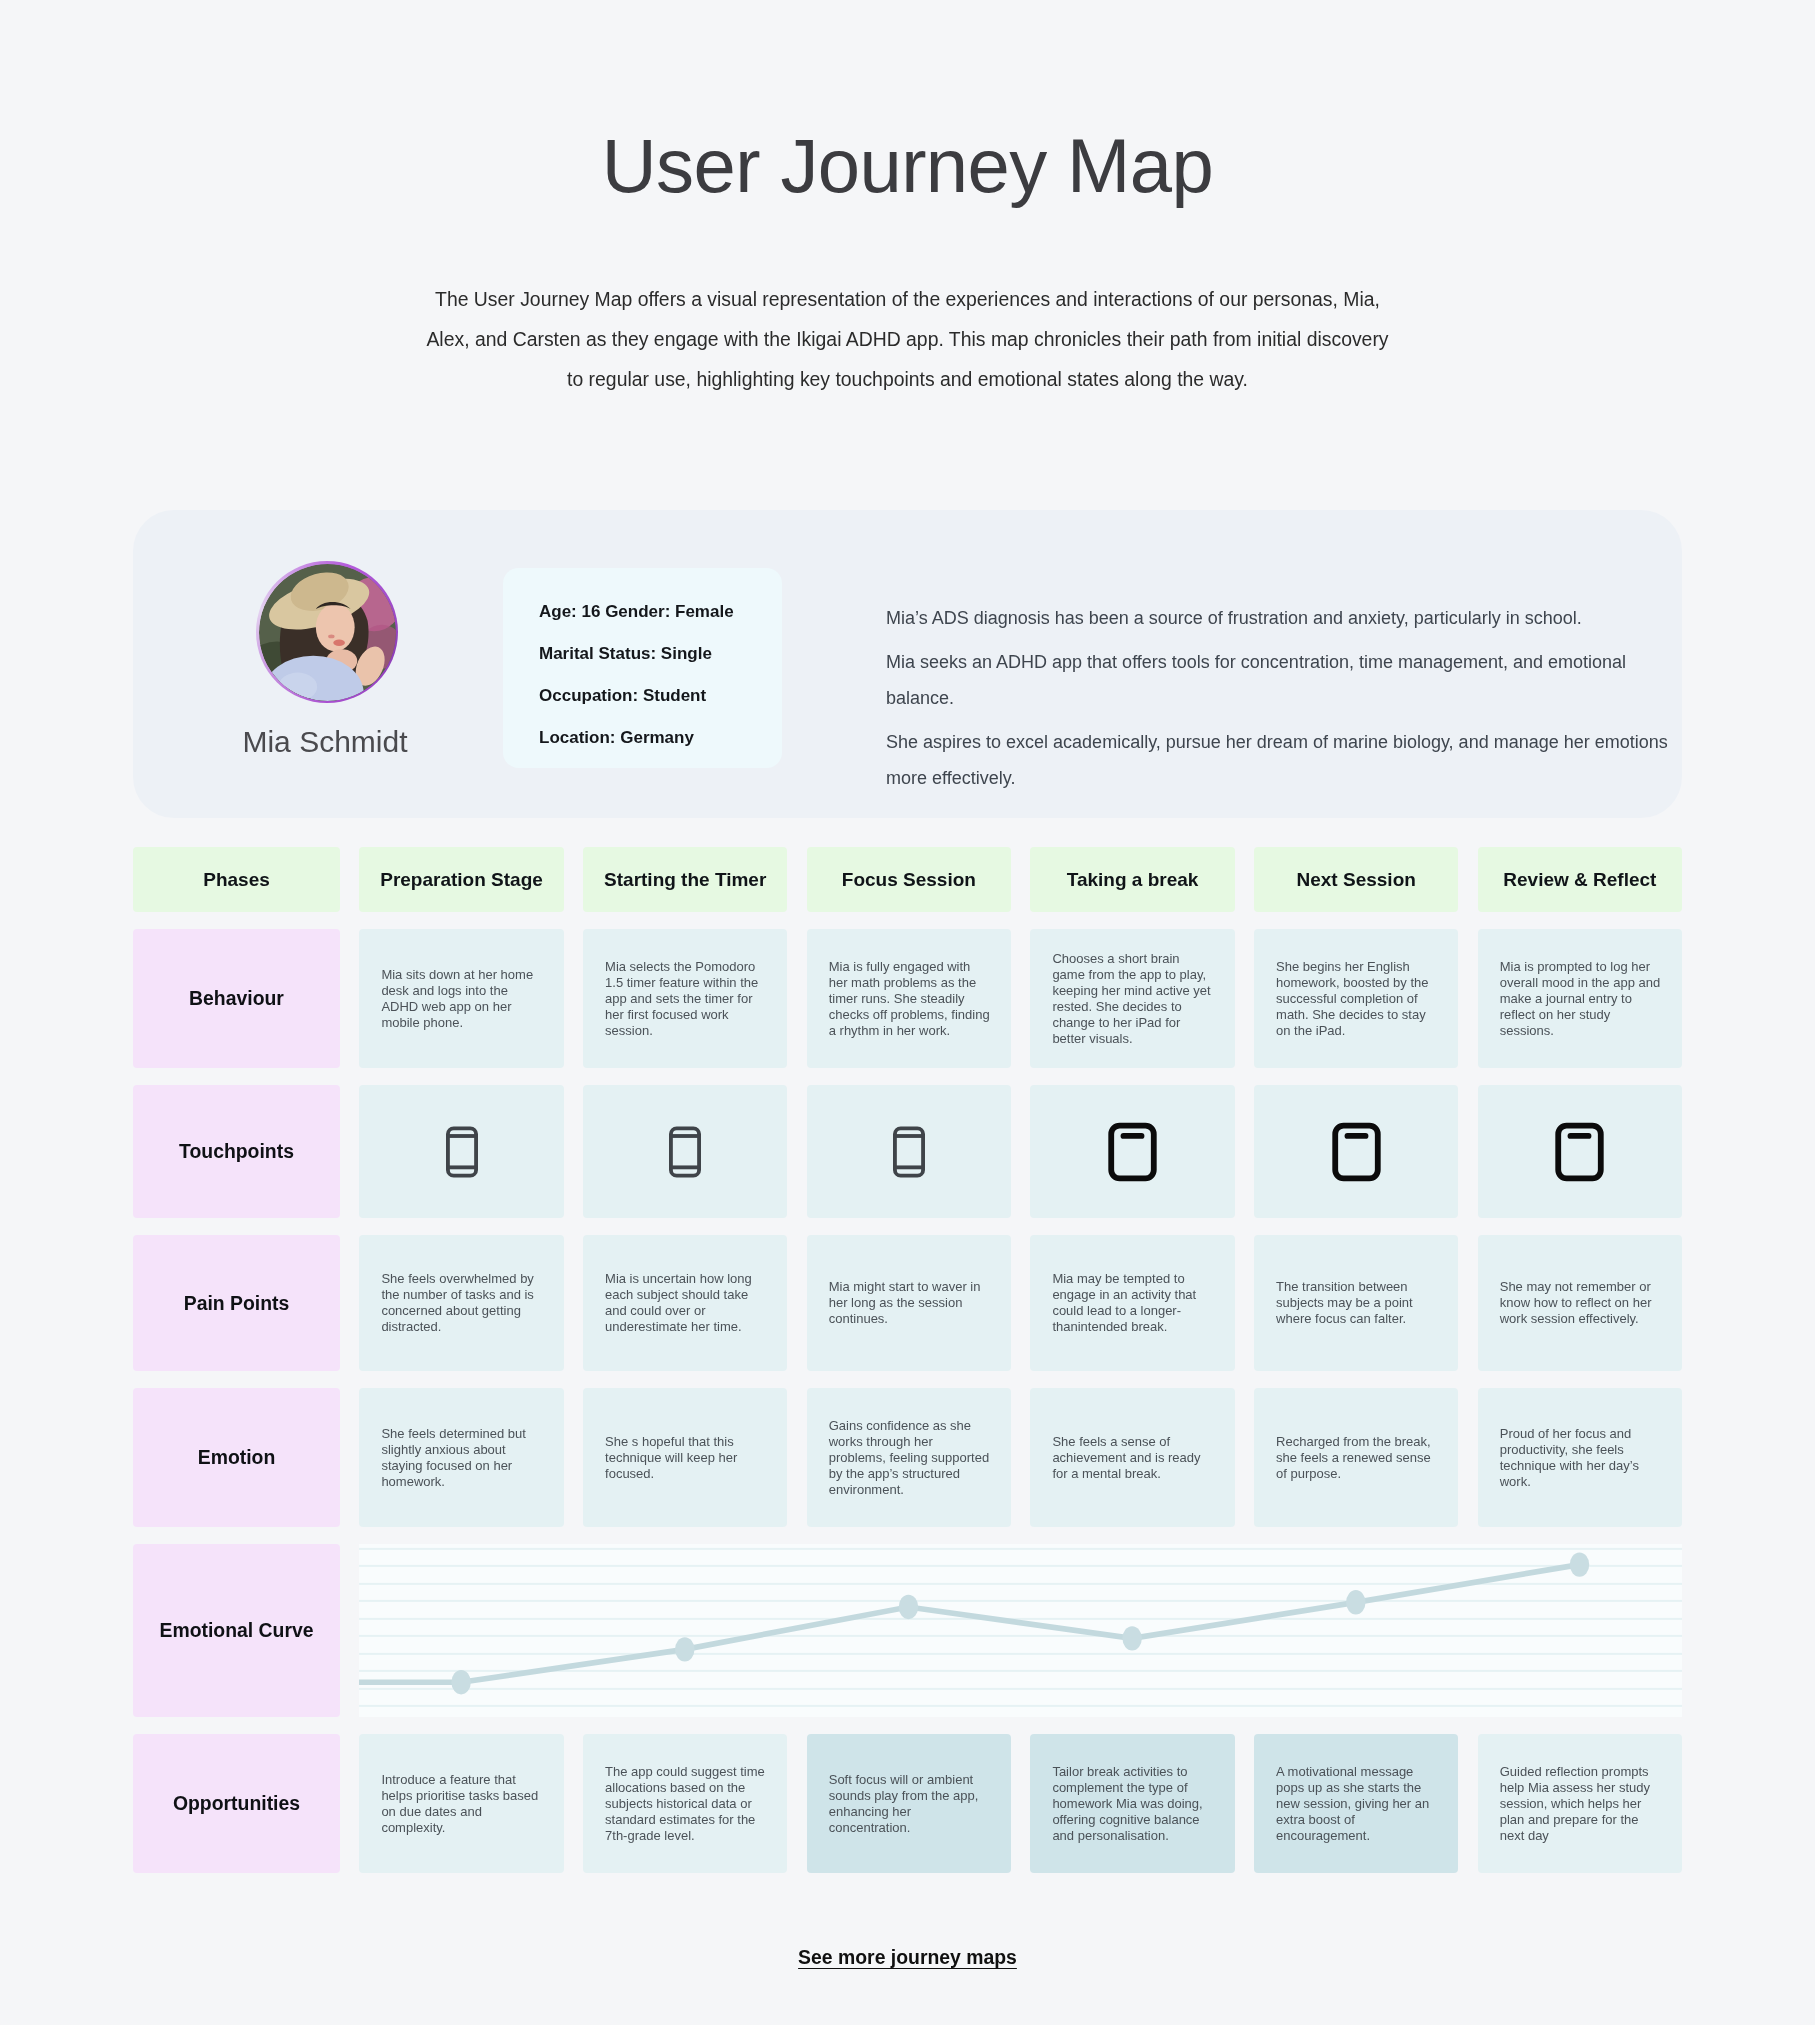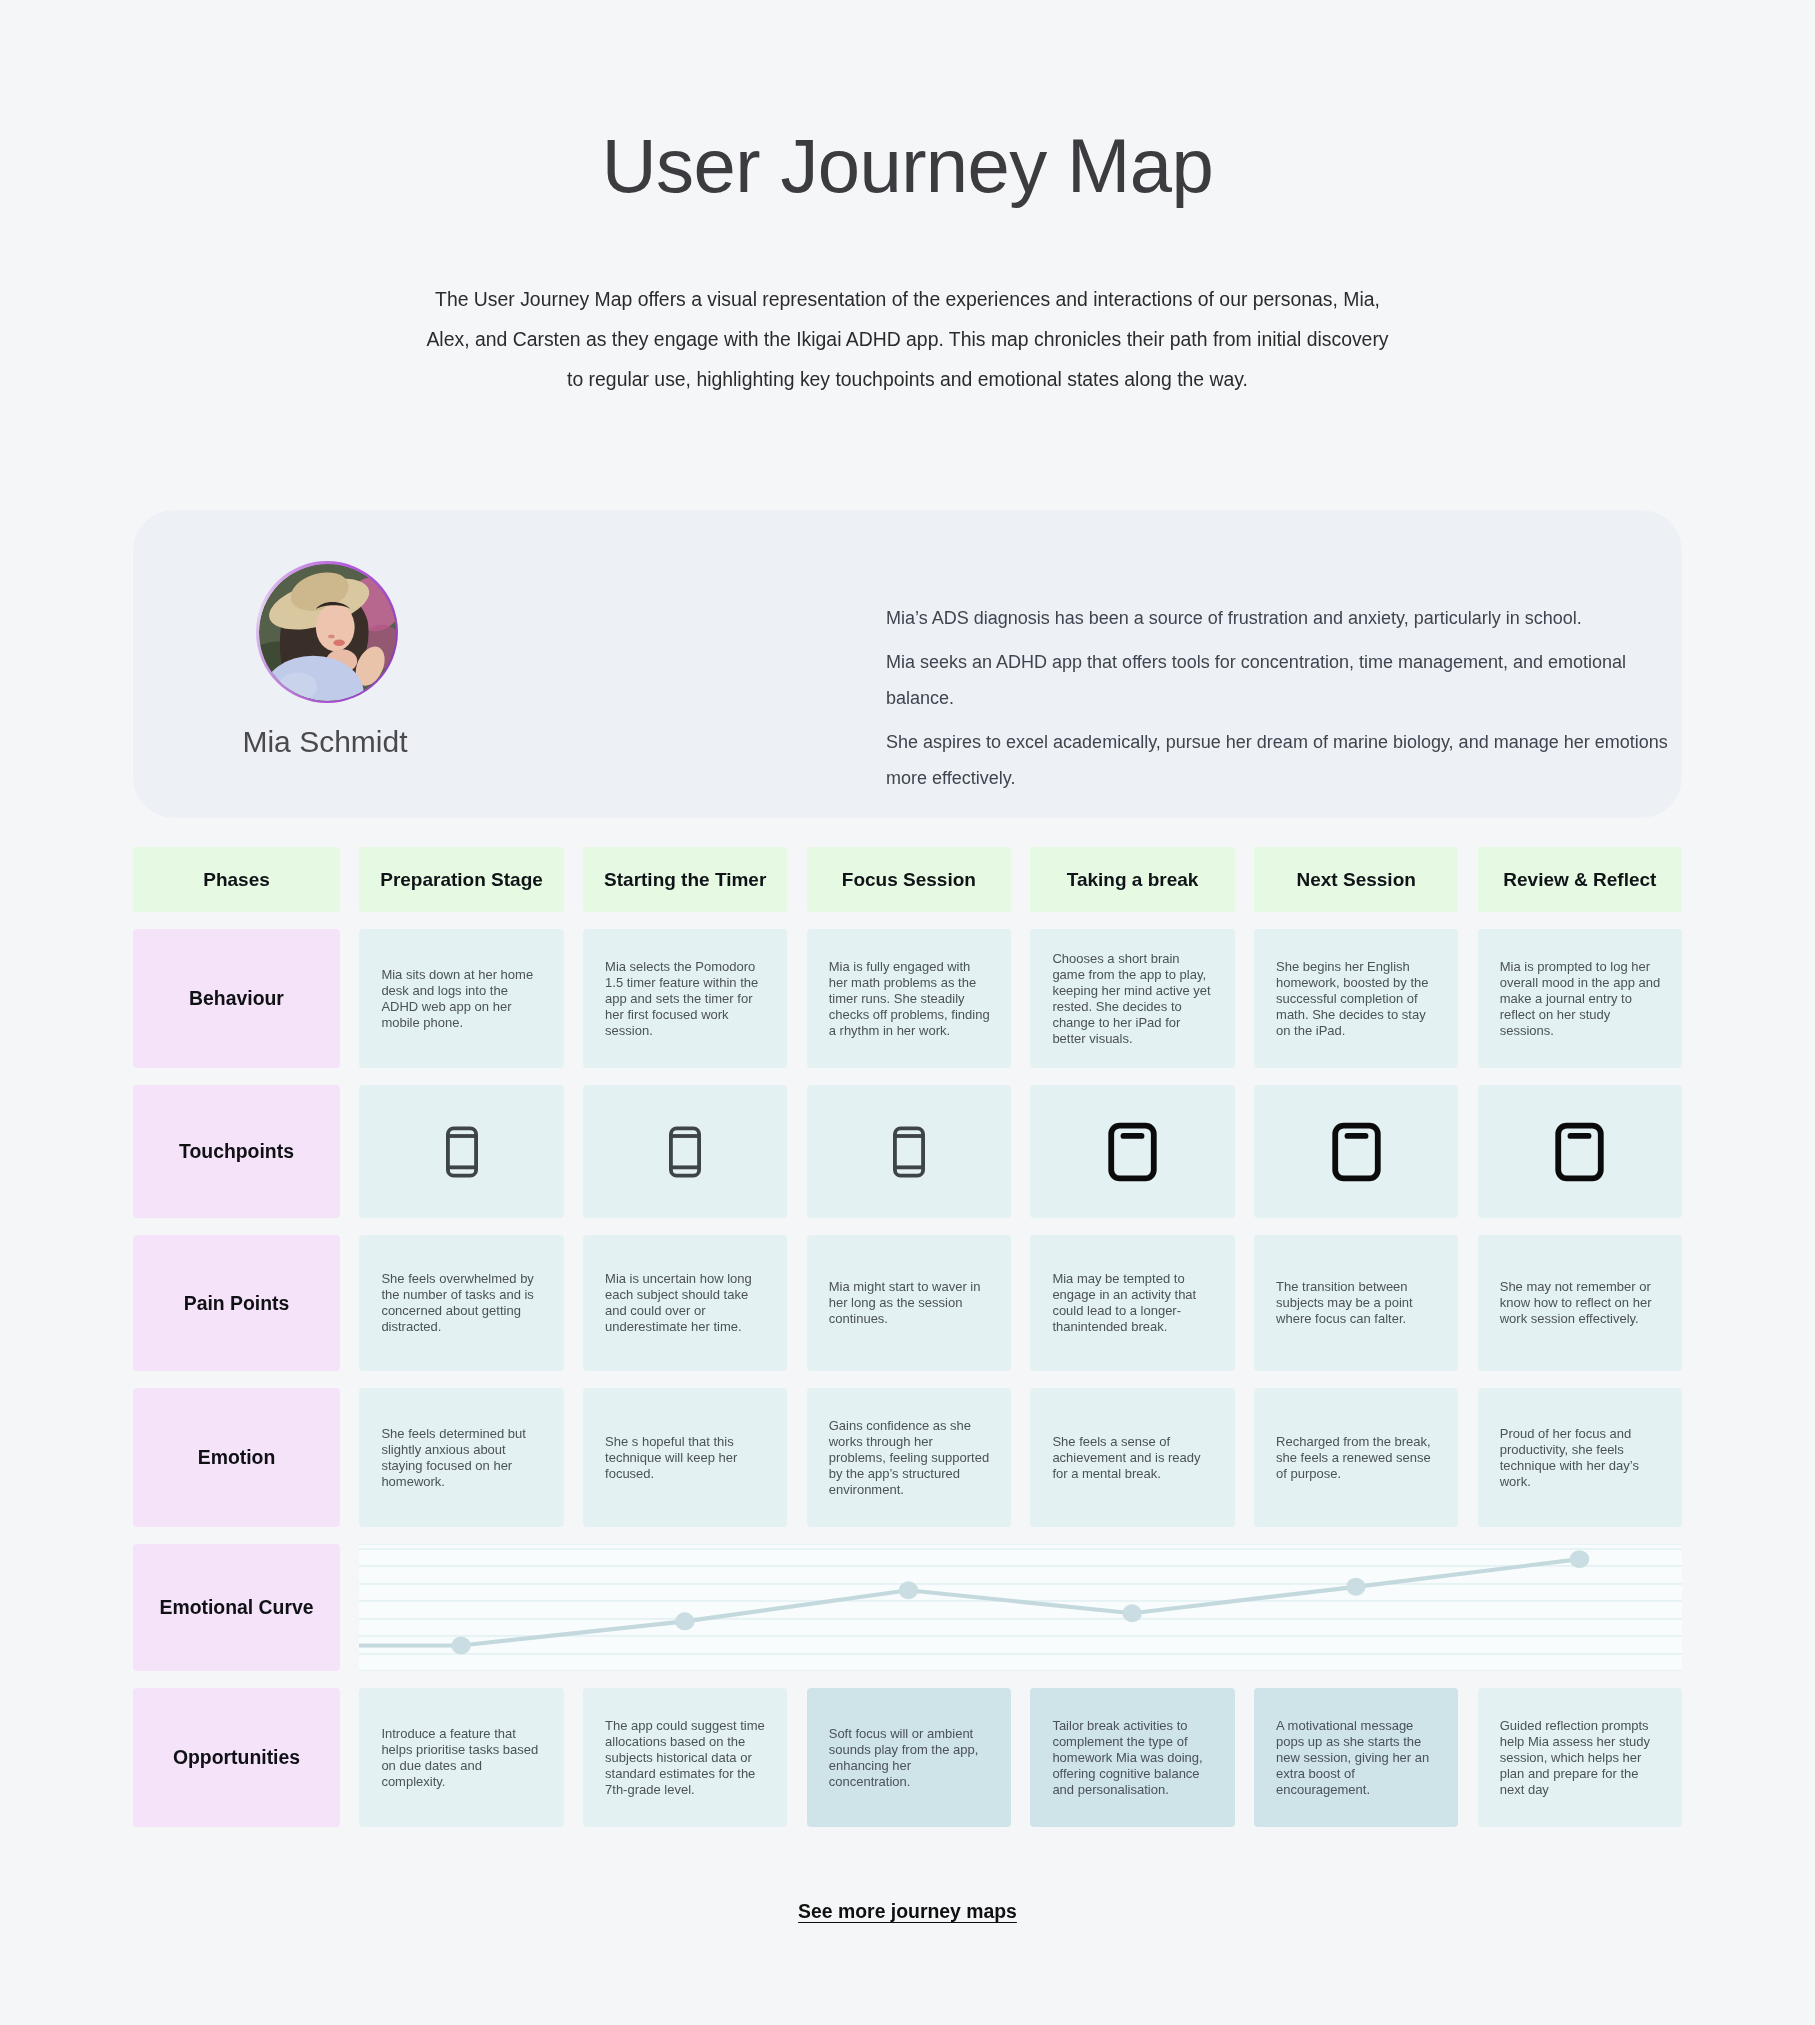--- a/index.html
+++ b/index.html
@@ -58,21 +58,21 @@
     padding:15.6px 19.4px 15.6px 22px;
     font-size:13px;line-height:16px;color:#4b5258;
   }
   .cell.dark{background:#cfe4e9;}
   .iconcell{justify-content:center;padding:0;}
   .r-phases>*{height:65px;}
   .r-behaviour>*{height:139px;}
   .r-touch>*{height:133px;}
   .r-pain>*{height:136px;}
   .r-emotion>*{height:139px;}
-  .r-curve>*{height:127px;}
+  .r-curve>*{height:173px;}
   .r-opps>*{height:139px;}
 
   
   .curve-band{
     grid-column:2 / -1;position:relative;
     background-color:#f9fcfd;
     background-image:repeating-linear-gradient(to bottom,#e6f2f4 0px,#e6f2f4 1.9px,transparent 1.9px,transparent 17.5px);
     background-position:0 3.9px;
   }
   .curve-band svg{position:absolute;inset:0;width:100%;height:100%;}
@@ -121,20 +121,26 @@
           <ellipse cx="124" cy="122" rx="9" ry="5" fill="#d8766c"></ellipse>
           <ellipse cx="128" cy="150" rx="24" ry="18" fill="#e8bca6"></ellipse>
           <ellipse cx="172" cy="158" rx="20" ry="32" fill="#eac3ab" transform="rotate(24 172 158)"></ellipse>
           <ellipse cx="84" cy="200" rx="78" ry="58" fill="#bfcbe8"></ellipse>
           <ellipse cx="60" cy="190" rx="30" ry="22" fill="#cdd7ee" opacity="0.7"></ellipse>
         </g>
       </svg>
     </div>
     <div class="persona-name">Mia Schmidt</div>
 
+    <div class="details-box">
+      <div>Age: 16 Gender: Female</div>
+      <div>Marital Status: Single</div>
+      <div>Occupation: Student</div>
+      <div>Location: Germany</div>
+    </div>
 
     <div class="bio">
       <p>Mia’s ADS diagnosis has been a source of frustration and anxiety, particularly in school.</p>
       <p>Mia seeks an ADHD app that offers tools for concentration, time management, and emotional balance.</p>
       <p>She aspires to excel academically, pursue her dream of marine biology, and manage her emotions more effectively.</p>
     </div>
   </section>
 
   <section class="journey">
 

